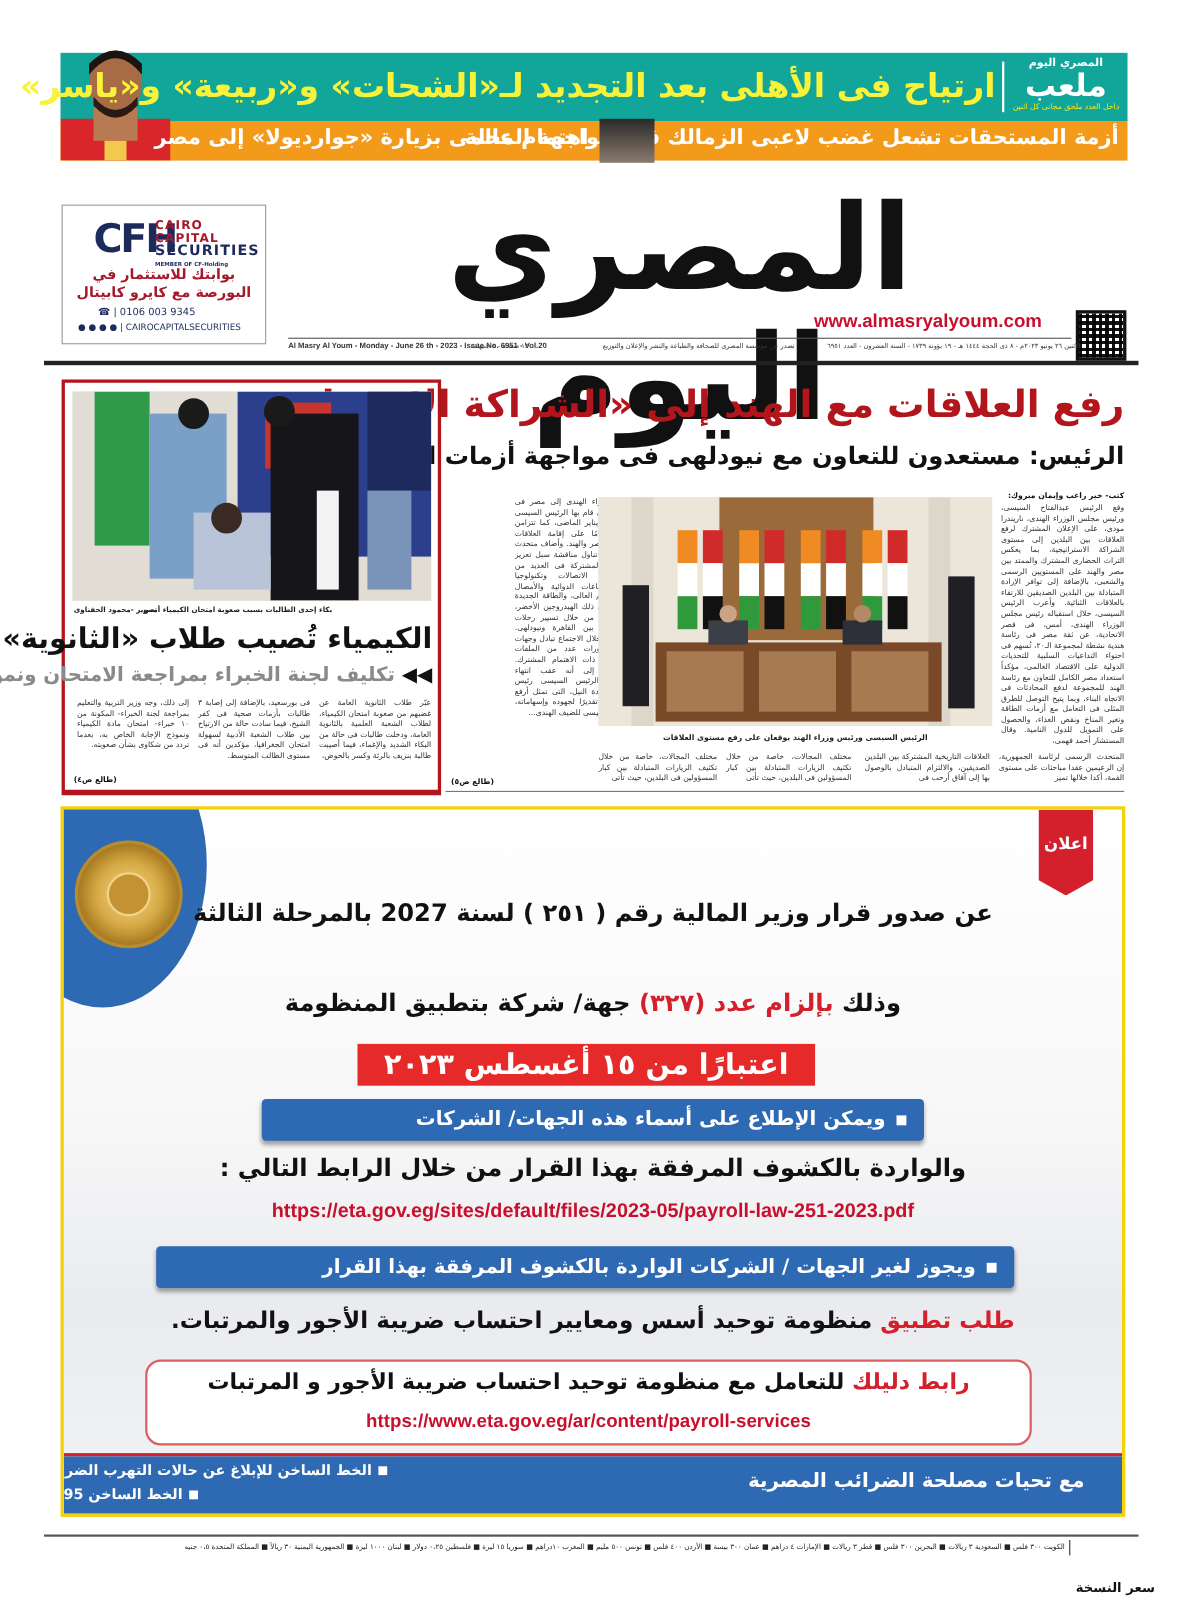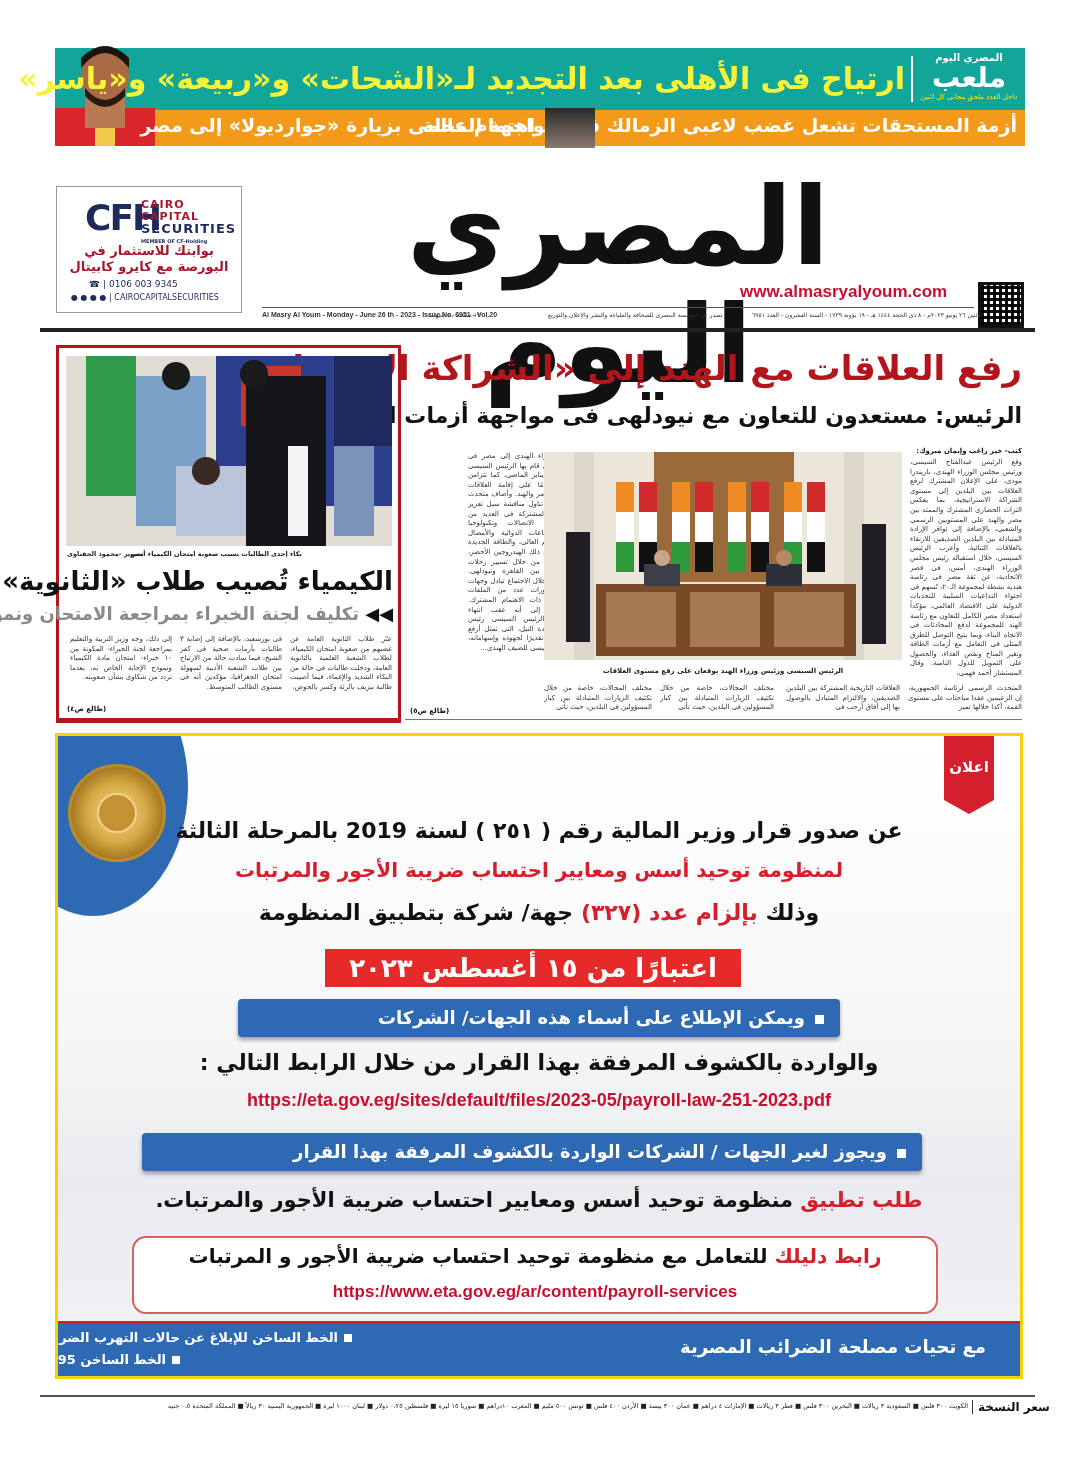--- a/index.html
+++ b/index.html
@@ -95,21 +95,21 @@
   #tax-red-rule { position: absolute; left: 0; top: 585px; width: 100%; height: 3px; background: #d41f2d; }
   #tax-footer { position: absolute; left: 0; top: 588px; width: 100%; height: 55px; background: #2e69b3; color: #fff; }
   #tax-footer-regards { position: absolute; right: 34px; top: 12px; font-size: 18px; font-weight: bold; direction: rtl; }
   .tax-hotline { position: absolute; font-size: 13px; font-weight: bold; direction: rtl; white-space: nowrap; }
   .tax-hotline .sq { display: inline-block; width: 8px; height: 8px; background: #fff; margin-left: 6px; }
   #tax-hot1 { right: 668px; top: 6px; }
   #tax-hot2 { right: 840px; top: 28px; }
 
   
   #price-rule { left: 40px; top: 1395px; width: 995px; height: 2px; background: #555; }
-  #price-label { left: 978px; top: 1400px; font-size: 12px; font-weight: bold; direction: rtl; }
+  #price-label { left: 978px; top: 1436px; font-size: 12px; font-weight: bold; direction: rtl; }
   #price-sep { left: 972px; top: 1400px; width: 1px; height: 14px; background: #333; }
   #price-list { left: 42px; top: 1402px; width: 926px; font-size: 6.5px; direction: rtl; text-align: right; color: #222; white-space: nowrap; overflow: hidden; }
 </style>
 </head>
 <body>
 
 <div id="sports-strip" class="abs">
   <div id="sports-top"></div>
   <div id="sports-bottom"></div>
   <svg id="sports-player" viewBox="0 0 100 108">
@@ -238,22 +238,21 @@
   <div class="chem-col" style="right:226px;height:60px;">إلى ذلك، وجه وزير التربية والتعليم بمراجعة لجنة الخبراء- المكونة من ١٠ خبراء- امتحان مادة الكيمياء ونموذج الإجابة الخاص به، بعدما تردد من شكاوى بشأن صعوبته.</div>
   <div id="chem-ref" class="rtl">(طالع ص٤)</div>
 </div>
 
 <div id="tax-ad" class="abs">
   <div id="tax-blue-swoosh"></div>
   <div id="tax-seal">
       <div id="tax-seal-inner"></div>
     </div>
   <div id="tax-ribbon">اعلان</div>
-  <div id="tax-line1">عن صدور قرار وزير المالية رقم ( ٢٥١ ) لسنة 2019 بالمرحلة الثالثة</div>
-  <div id="tax-line2">لمنظومة توحيد أسس ومعايير احتساب ضريبة الأجور والمرتبات</div>
+  <div id="tax-line1">عن صدور قرار وزير المالية رقم ( ٢٥١ ) لسنة 2027 بالمرحلة الثالثة</div>
   <div id="tax-line3"><span>وذلك</span> <span class="red">بإلزام عدد (٣٢٧)</span> <span>جهة/ شركة بتطبيق المنظومة</span></div>
   <div id="tax-date-box">اعتبارًا من ١٥ أغسطس ٢٠٢٣</div>
   <div id="tax-bar1" class="tax-blue-bar"><span class="sq"></span><span>ويمكن الإطلاع على أسماء هذه الجهات/ الشركات</span></div>
   <div id="tax-line4">والواردة بالكشوف المرفقة بهذا القرار من خلال الرابط التالي :</div>
   <div id="tax-link1">https://eta.gov.eg/sites/default/files/2023-05/payroll-law-251-2023.pdf</div>
   <div id="tax-bar2" class="tax-blue-bar"><span class="sq"></span><span>ويجوز لغير الجهات / الشركات الواردة بالكشوف المرفقة بهذا القرار</span></div>
   <div id="tax-line5"><span class="red">طلب تطبيق</span> <span>منظومة توحيد أسس ومعايير احتساب ضريبة الأجور والمرتبات.</span></div>
   <div id="tax-guide-box">
     <div id="tax-link2">https://www.eta.gov.eg/ar/content/payroll-services</div>
     <div id="tax-guide-text"><span class="red">رابط دليلك</span> <span>للتعامل مع منظومة توحيد احتساب ضريبة الأجور و المرتبات</span></div>

